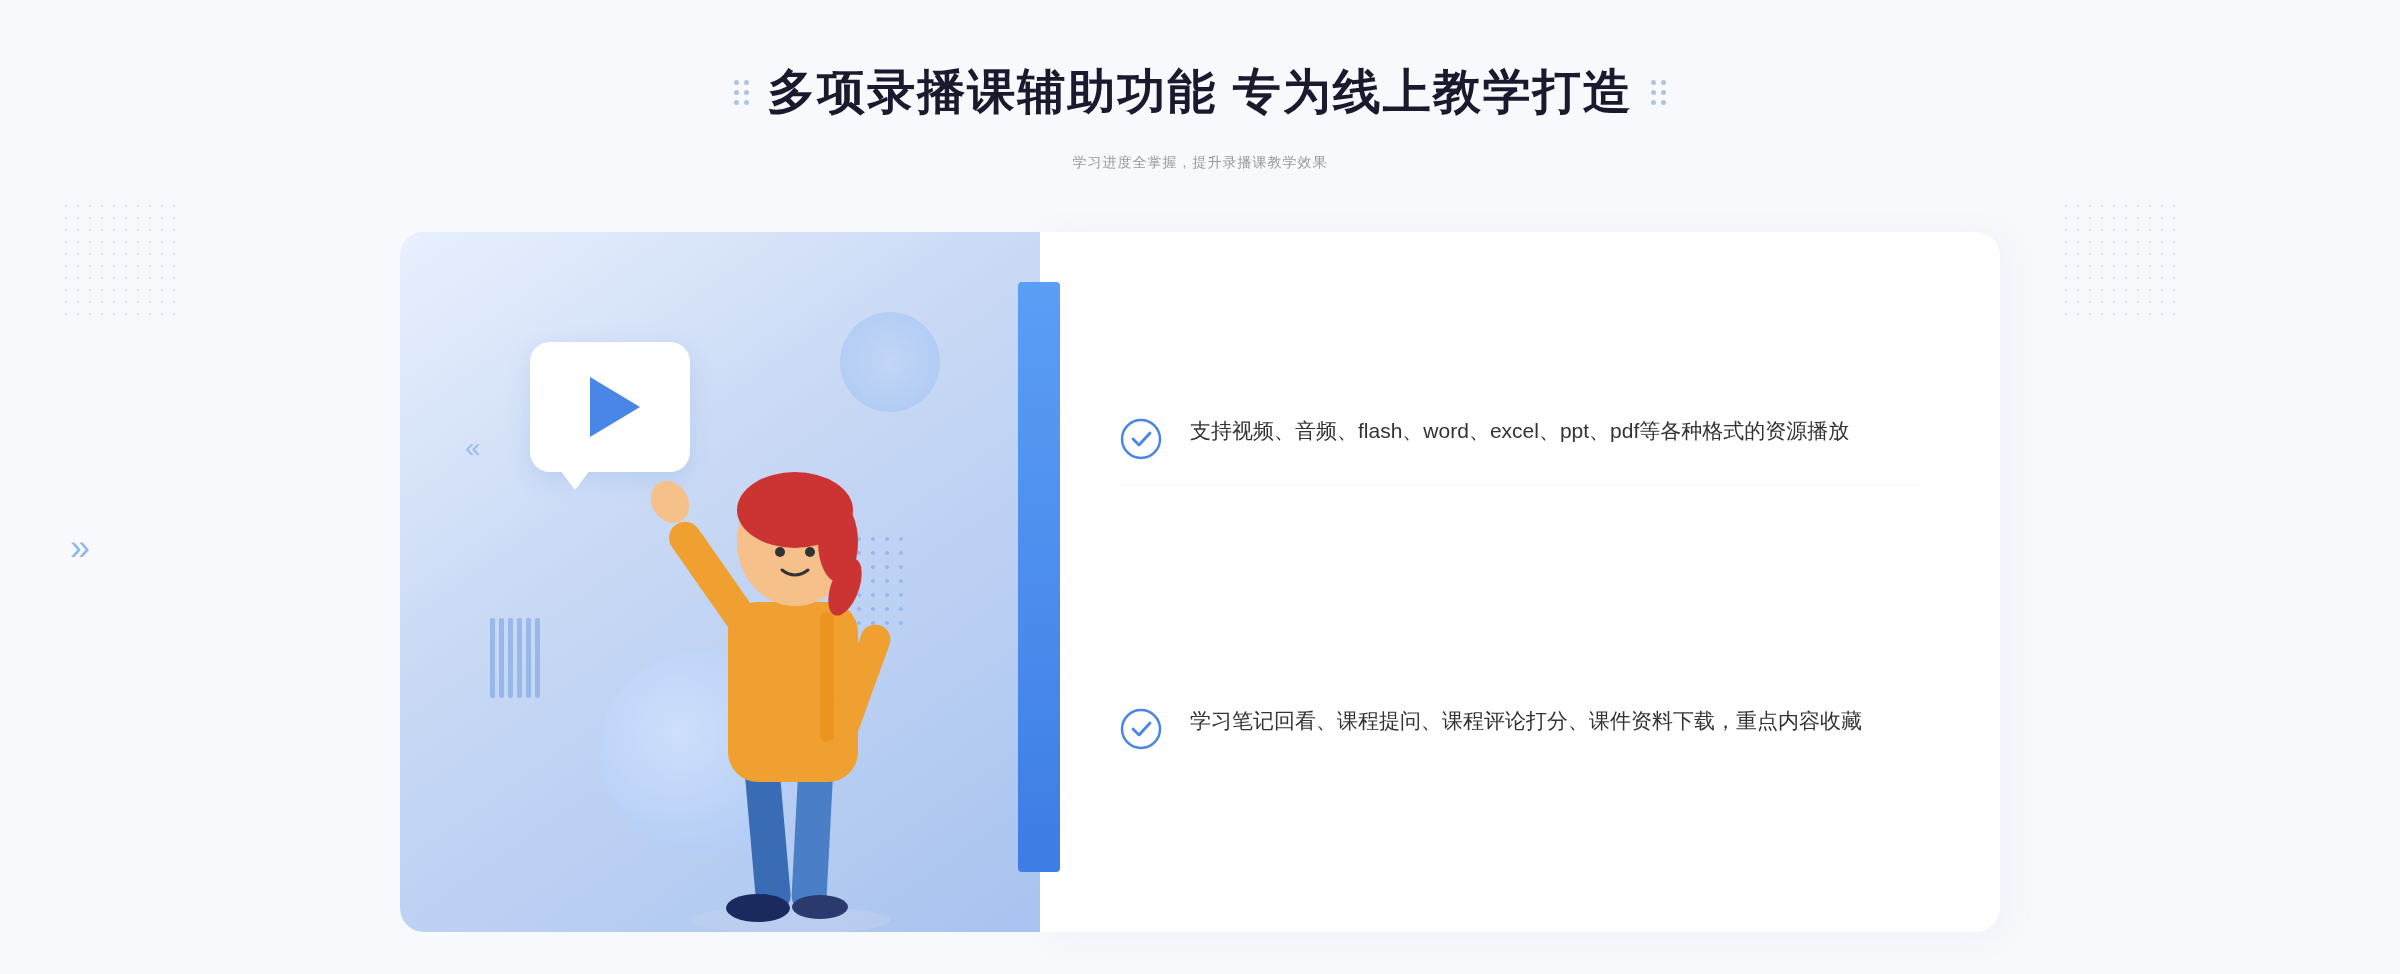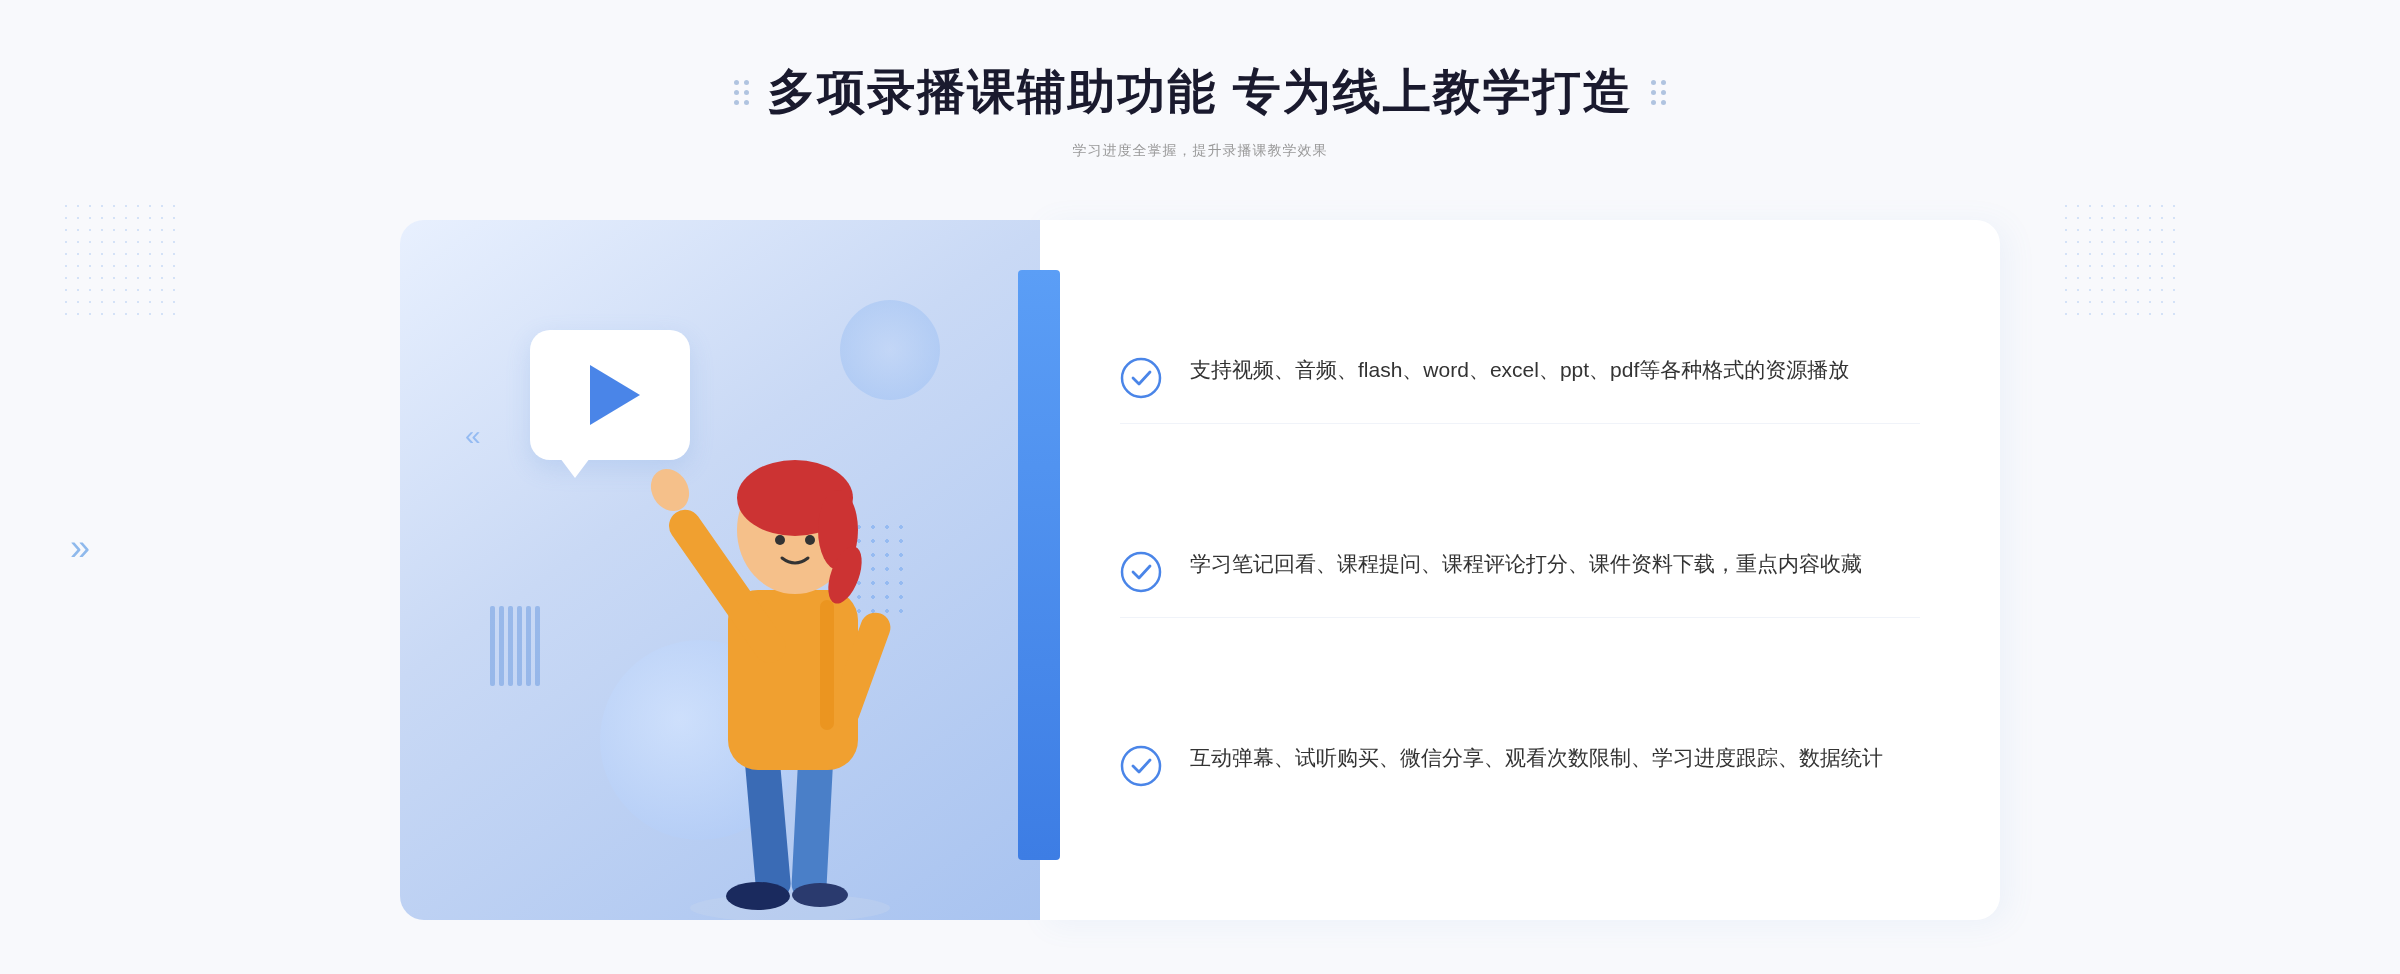--- a/index.html
+++ b/index.html
@@ -66,21 +66,21 @@
       text-align: center;
       margin-bottom: 60px;
       position: relative;
     }
 
     .header-title-row {
       display: flex;
       align-items: center;
       justify-content: center;
       gap: 18px;
-      margin-bottom: 18px;
+      margin-bottom: 30px;
     }
 
     .title-decorator {
       display: flex;
       flex-direction: column;
       gap: 5px;
       align-items: center;
     }
 
     .title-decorator span {
@@ -400,27 +400,18 @@
       <div class="feature-item">
         <div class="check-icon">
           <svg viewBox="0 0 42 42" xmlns="http://www.w3.org/2000/svg">
             <circle cx="21" cy="21" r="19" fill="none" stroke="#4a85e8" stroke-width="2.5"></circle>
             <polyline points="13,21 19,27 30,15" fill="none" stroke="#4a85e8" stroke-width="2.8" stroke-linecap="round" stroke-linejoin="round"></polyline>
           </svg>
         </div>
         <p class="feature-text">学习笔记回看、课程提问、课程评论打分、课件资料下载，重点内容收藏</p>
       </div>
 
-      <div class="feature-item">
-        <div class="check-icon">
-          <svg viewBox="0 0 42 42" xmlns="http://www.w3.org/2000/svg">
-            <circle cx="21" cy="21" r="19" fill="none" stroke="#4a85e8" stroke-width="2.5"></circle>
-            <polyline points="13,21 19,27 30,15" fill="none" stroke="#4a85e8" stroke-width="2.8" stroke-linecap="round" stroke-linejoin="round"></polyline>
-          </svg>
-        </div>
-        <p class="feature-text">互动弹幕、试听购买、微信分享、观看次数限制、学习进度跟踪、数据统计</p>
-      </div>
 
     </div>
 
   </div>
 
 </div>
 
 </body></html>

